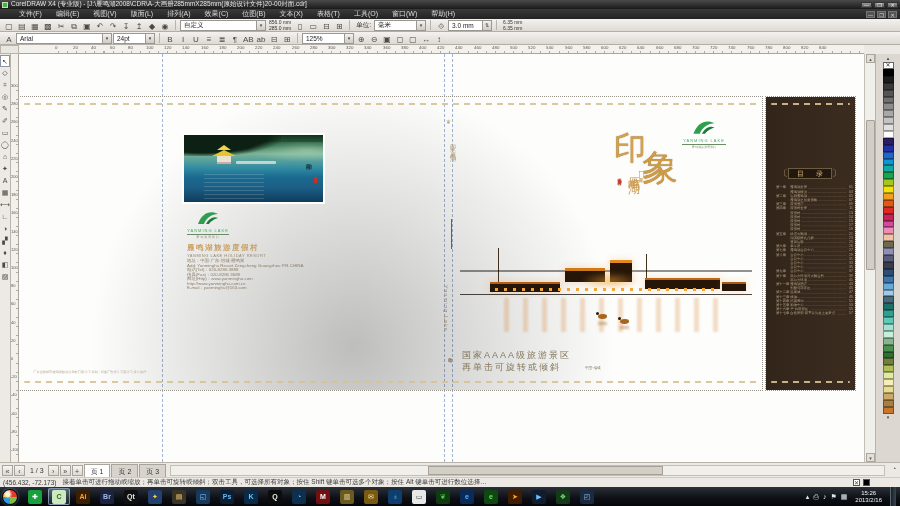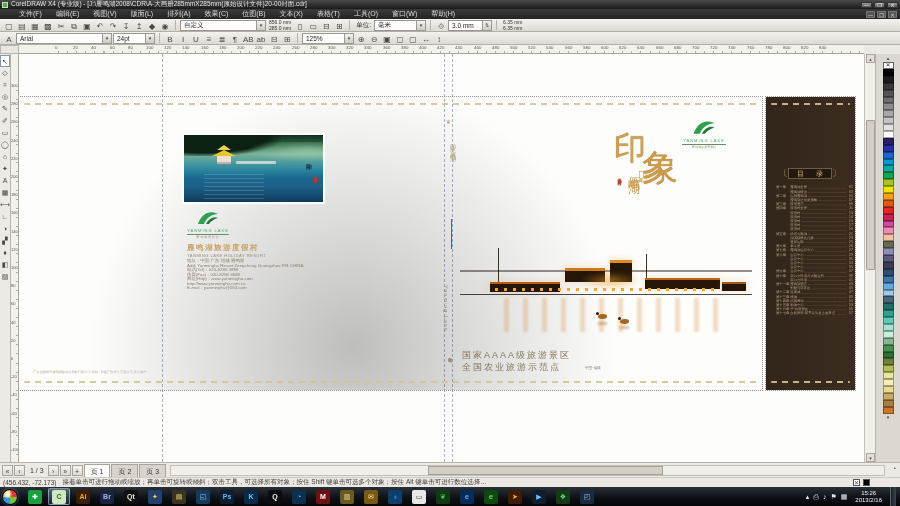--- a/index.html
+++ b/index.html
@@ -499,21 +499,21 @@
       <div class="win-strip" style="left:35px;top:58px;width:222px;height:3px;"></div>
       <div class="sketch-line" style="left:0;top:64px;width:292px;height:1px;"></div>
       <div class="refl" style="left:30px;top:68px;width:240px;height:34px;"></div>
       <div class="bird" style="left:138px;top:84px;"></div>
       <div class="bird" style="left:160px;top:89px;"></div>
       <div class="bird-refl" style="left:138px;top:92px;"></div>
       <div class="bird-refl" style="left:160px;top:96px;"></div>
     </div>
 
     <div class="slogan" style="top:252px;">国家AAAA级旅游景区</div>
-    <div class="slogan" style="top:264px;">全国农业旅游示范点</div>
+    <div class="slogan" style="top:264px;">再单击可旋转或倾斜</div>
     <div class="front-footer">中国·增城</div>
   </div>
 
   <div class="toc-panel leather">
     <div class="stitch top"></div>
     <div class="stitch bottom"></div>
     <div class="toc-header">
       <span class="toc-bracket">〔</span>
       <span class="toc-box">目 录</span>
       <span class="toc-bracket">〕</span>

